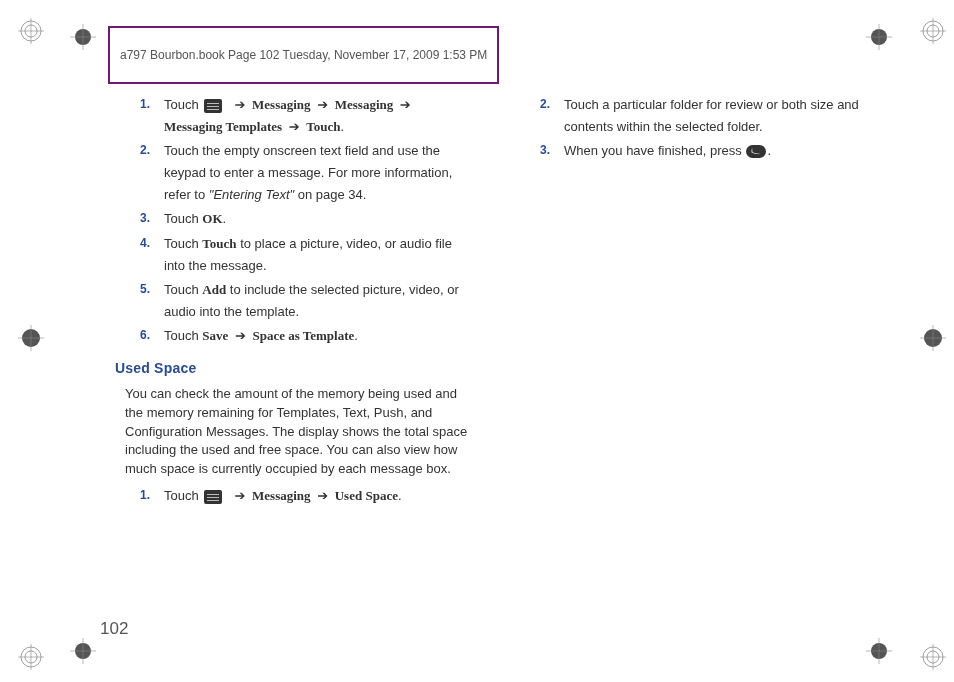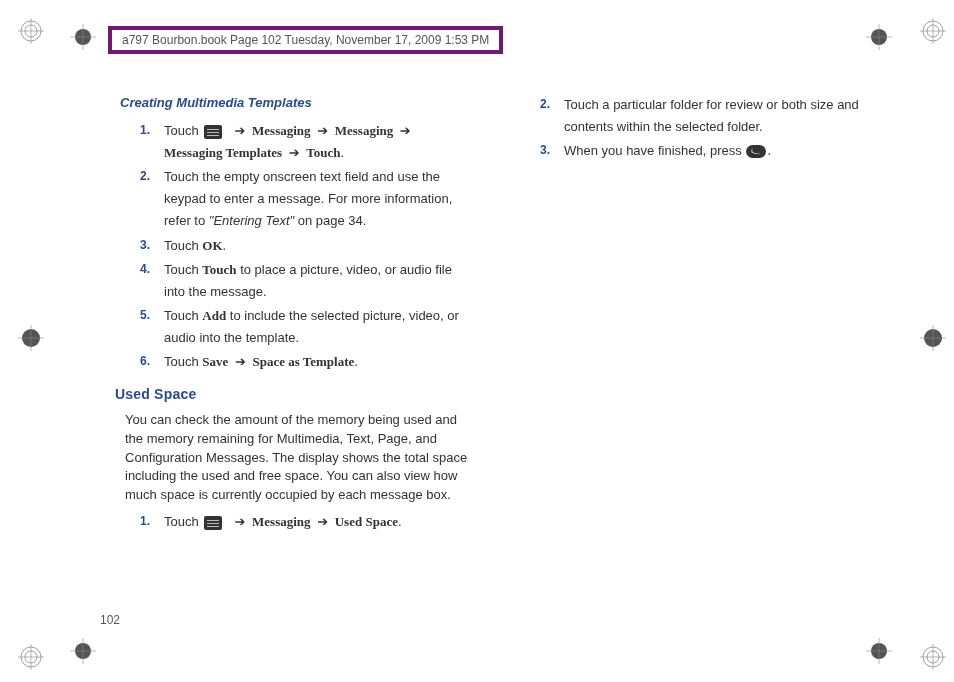--- a/index.html
+++ b/index.html
@@ -27,22 +27,22 @@
   .cm-mr { top: 325px; right: 8px; }
   .cm-mlb { top: 24px; left: 70px; }
   .cm-mrb { top: 24px; right: 62px; }
   .cm-mlb2 { bottom: 18px; left: 70px; }
   .cm-mrb2 { bottom: 18px; right: 62px; }
 
   .header-box {
     position: absolute;
     top: 26px;
     left: 108px;
-    border: 4px solid #701a75;
-    padding: 3px 10px;
+    border: 2px solid #701a75;
+    padding: 20px 10px;
     font-size: 12px;
     color: #555;
   }
 
   .content {
     position: absolute;
     top: 92px;
     left: 100px;
     width: 770px;
     display: flex;
@@ -122,23 +122,23 @@
     left:5px; top:4px;
     width:8px; height:4px;
     border:1.5px solid #ccc;
     border-top:none; border-right:none;
     border-radius:0 0 0 4px;
     transform:rotate(10deg);
   }
   .arrow { margin: 0 3px; }
   .page-num {
     position:absolute;
-    bottom:55px;
+    bottom:43px;
     left:100px;
-    font-size:12px;
+    font-size:17px;
     color:#555;
     margin-top:40px;
   }
 </style>
 </head>
 <body>
 
 <div class="crop-mark cm-tl">
     <svg viewBox="0 0 26 26">
       <circle cx="13" cy="13" r="10" fill="none" stroke="#888" stroke-width="0.8"></circle>
@@ -211,21 +211,20 @@
       <circle cx="13" cy="13" r="8" fill="#555"></circle>
       <line x1="13" y1="0" x2="13" y2="26" stroke="#888" stroke-width="0.6"></line>
       <line x1="0" y1="13" x2="26" y2="13" stroke="#888" stroke-width="0.6"></line>
     </svg>
   </div>
 
 <div class="header-box">a797 Bourbon.book  Page 102  Tuesday, November 17, 2009  1:53 PM</div>
 
 <div class="content">
   <div class="col">
-    <div class="heading">Creating Multimedia Templates</div>
     <div id="list1">
         <div class="list-row">
           <div class="list-num">1.</div>
           <div class="list-body">Touch  <span class="menu-icon"></span> &nbsp;<span class="arrow">➔</span> <span class="b">Messaging</span> <span class="arrow">➔</span> <span class="b">Messaging</span> <span class="arrow">➔</span> <span class="b">Messaging Templates</span> <span class="arrow">➔</span> <span class="b">Touch</span>.</div>
         </div>
         <div class="list-row">
           <div class="list-num">2.</div>
           <div class="list-body">Touch the empty onscreen text field and use the keypad to enter a message. For more information, refer to <span class="i">"Entering Text"</span>  on page 34.</div>
         </div>
         <div class="list-row">
@@ -239,21 +238,21 @@
         <div class="list-row">
           <div class="list-num">5.</div>
           <div class="list-body">Touch <span class="b">Add</span> to include the selected picture, video, or audio into the template.</div>
         </div>
         <div class="list-row">
           <div class="list-num">6.</div>
           <div class="list-body">Touch <span class="b">Save</span> <span class="arrow">➔</span> <span class="b">Space as Template</span>.</div>
         </div>
       </div>
     <div class="heading2">Used Space</div>
-    <div class="para">You can check the amount of the memory being used and the memory remaining for Multimedia, Text, Page, and Configuration Messages. The display shows the total space including the used and free space. You can also view how much space is currently occupied by each message box.</div>
+    <div class="para">You can check the amount of the memory being used and the memory remaining for Templates, Text, Push, and Configuration Messages. The display shows the total space including the used and free space. You can also view how much space is currently occupied by each message box.</div>
     <div id="list2">
         <div class="list-row">
           <div class="list-num">1.</div>
           <div class="list-body">Touch  <span class="menu-icon"></span> &nbsp;<span class="arrow">➔</span> <span class="b">Messaging</span> <span class="arrow">➔</span> <span class="b">Used Space</span>.</div>
         </div>
       </div>
   </div>
   <div class="col">
     <div id="list3">
         <div class="list-row">

